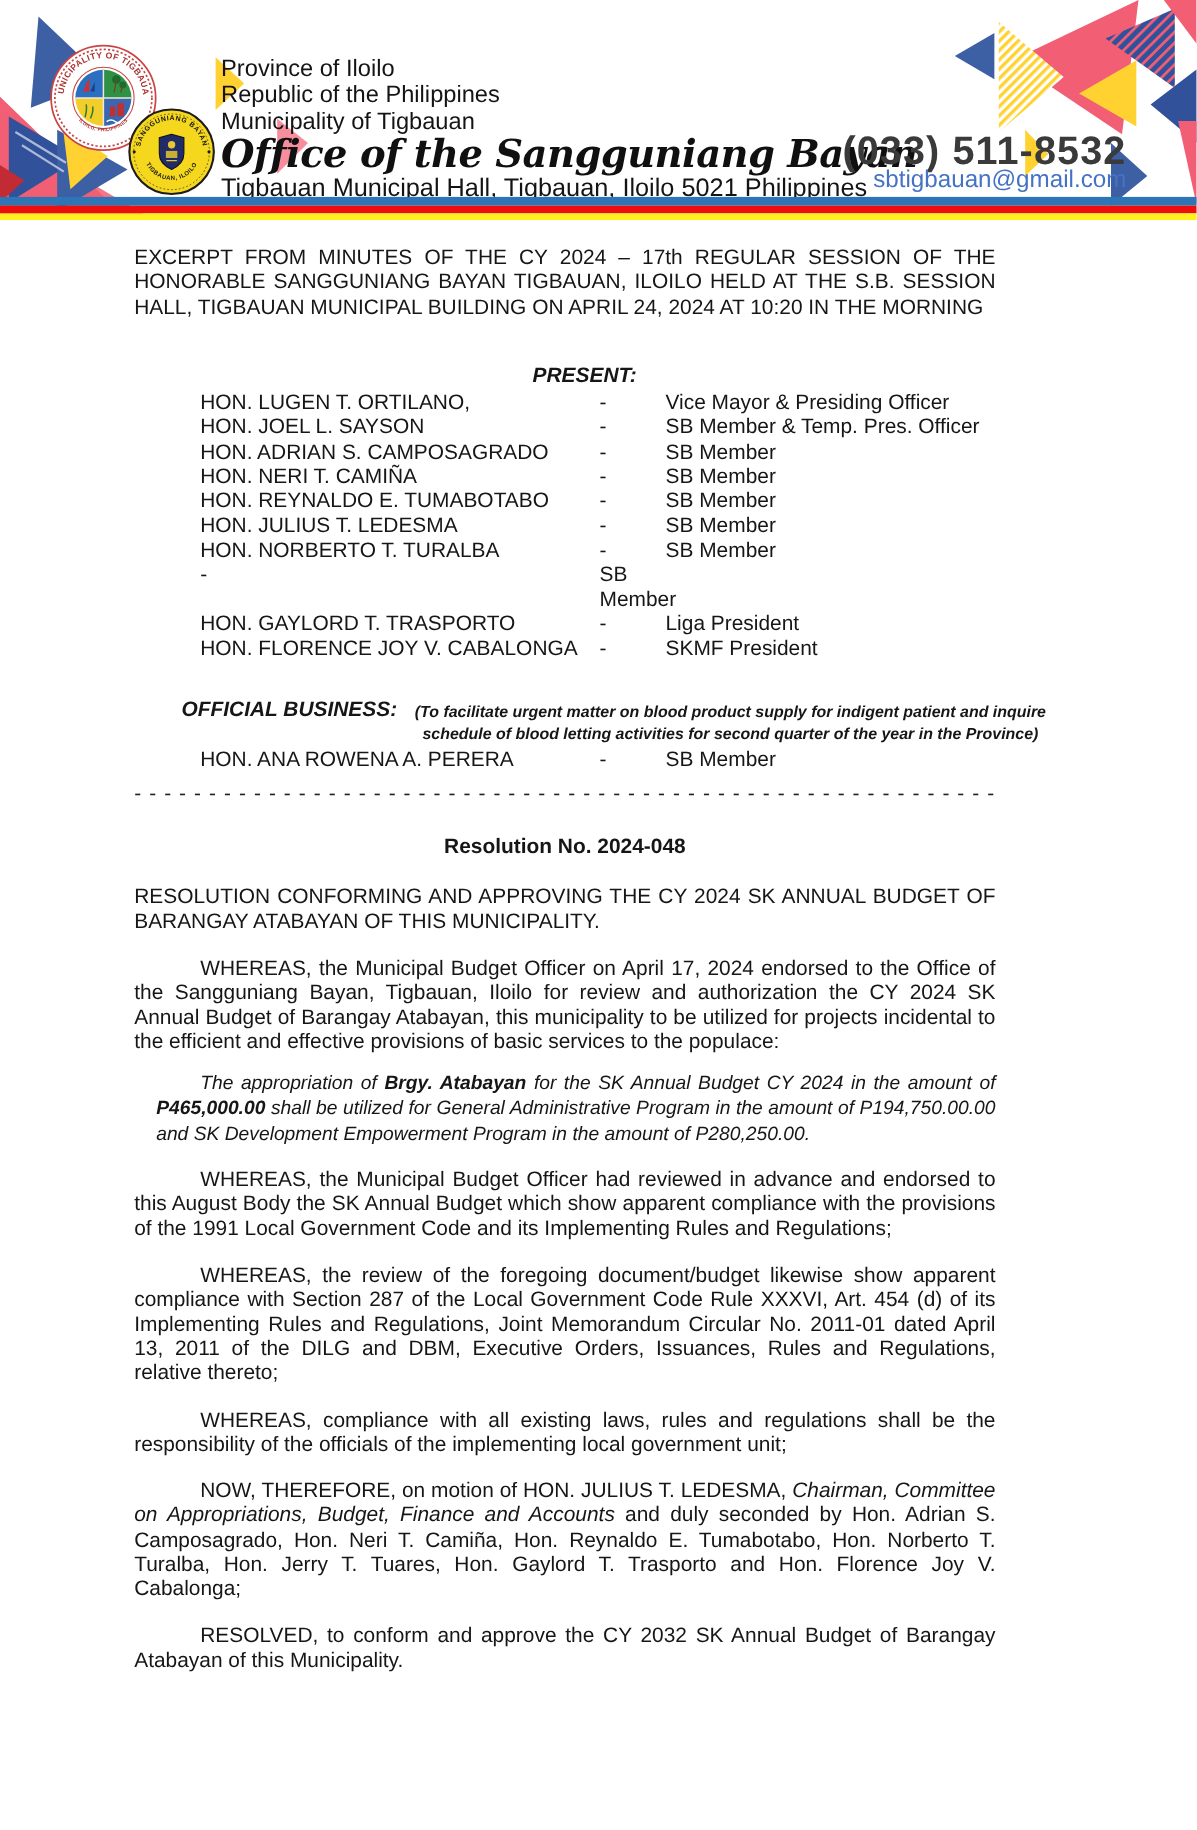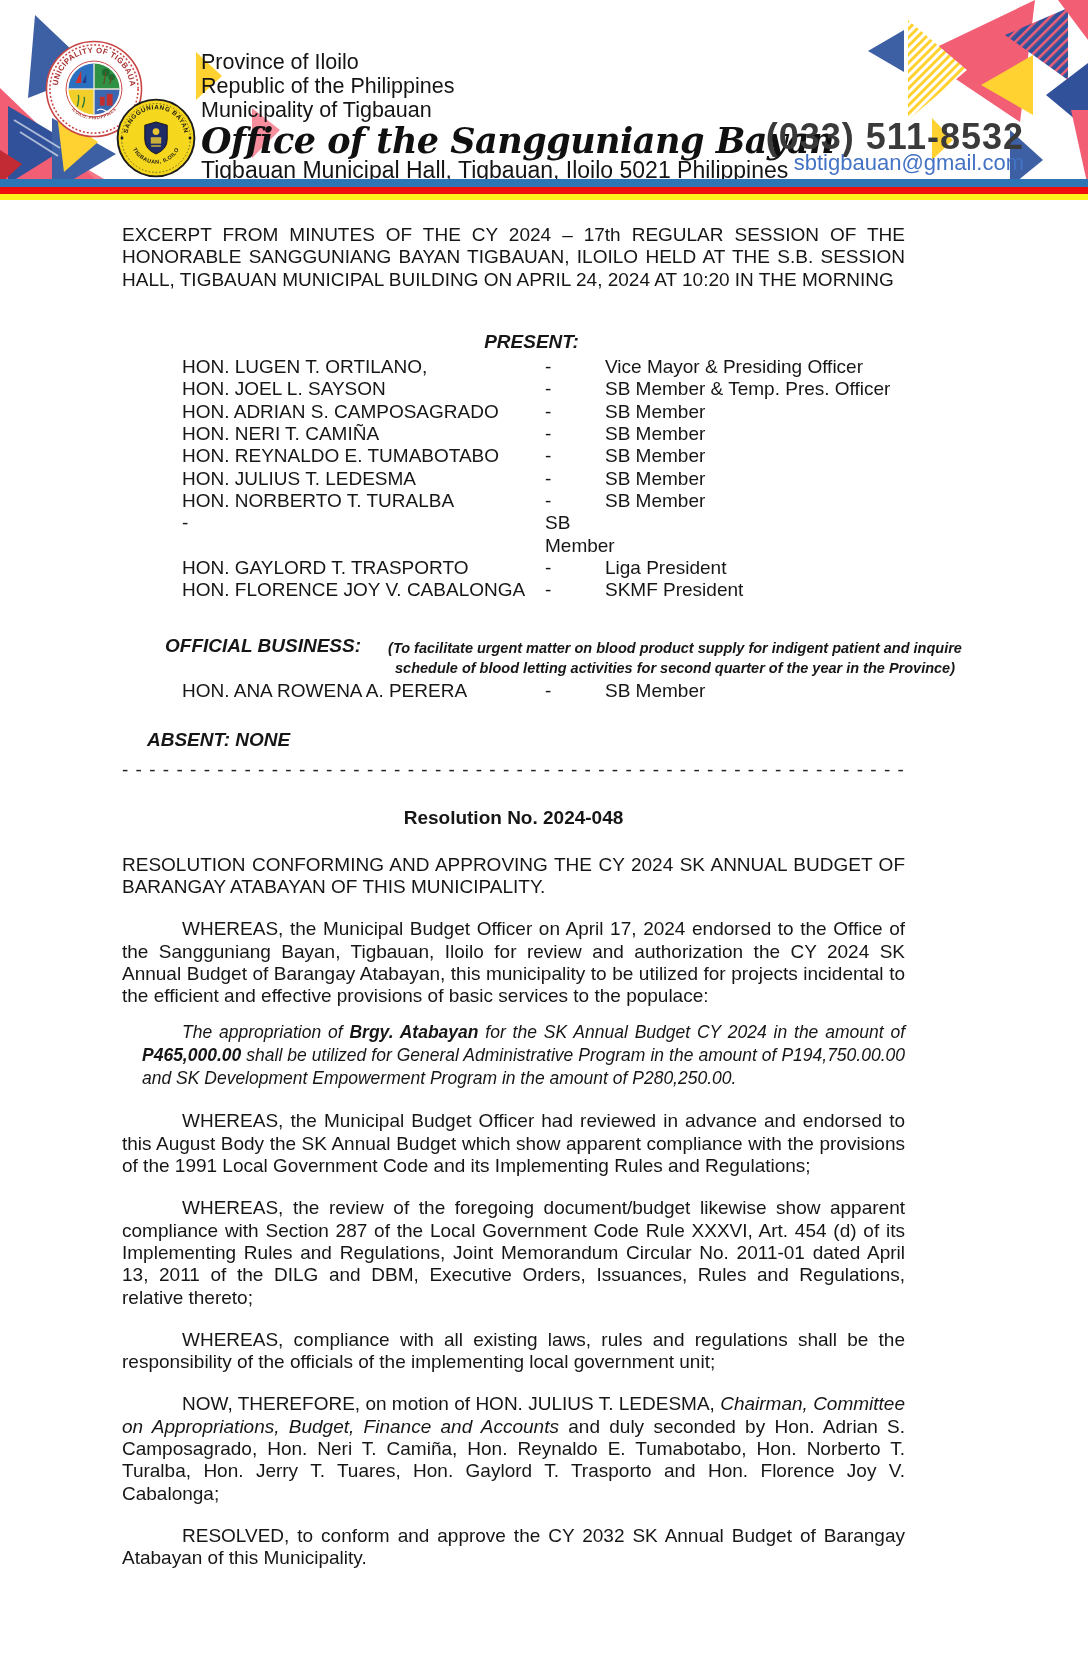--- a/index.html
+++ b/index.html
@@ -27,21 +27,21 @@
   .stripe.s-blue{height:8px;}
   .stripe.s-red{height:7px;}
   .stripe.s-yellow{height:6px;}
 
   
   main{padding:0 183px 0 122px;font-size:19px;line-height:22.3px;text-align:justify;color:#161616;}
   .title{margin:24px 0 0;}
   .present-label{margin:40px 0 0 36px;font-weight:bold;font-style:italic;text-align:center;}
   .present-list{margin:3px 0 0 60px;}
   .attendee-row{display:grid;grid-template-columns:363px 60px auto;text-align:left;}
-  .ob-block{margin:34px 0 0 43px;display:flex;gap:12px;align-items:flex-start;text-align:left;}
+  .ob-block{margin:34px 0 0 43px;display:flex;gap:1px;align-items:flex-start;text-align:left;}
   .ob-label{font-weight:bold;font-style:italic;white-space:nowrap;flex:none;}
   .ob-note{flex:none;width:604px;font-size:14.5px;line-height:20px;font-weight:bold;
            font-style:italic;text-align:center;margin-top:3px;}
   .ana-row{margin:2px 0 0 60px;}
   .absent{margin:26px 0 0 25px;font-weight:bold;font-style:italic;text-align:left;}
   .separator{margin:8px 0 0;white-space:nowrap;overflow:hidden;width:783px;
              letter-spacing:1px;text-align:left;color:#222;}
   .res-no{margin:26px 0 0;text-align:center;font-weight:bold;}
   .res-title{margin:24px 0 0;}
   .para{margin:20px 0 0;text-indent:60px;}
@@ -231,21 +231,20 @@
       <span class="ob-label">OFFICIAL BUSINESS:</span>
       <span class="ob-note">(To facilitate urgent matter on blood product supply for indigent patient and inquire schedule of blood letting activities for second quarter of the year in the Province)</span>
     </div>
 
     <div class="attendee-row ana-row">
       <span>HON. ANA ROWENA A. PERERA</span>
       <span>-</span>
       <span>SB Member</span>
     </div>
 
-    <p class="absent">ABSENT: NONE</p>
 
     <div class="separator">- - - - - - - - - - - - - - - - - - - - - - - - - - - - - - - - - - - - - - - - - - - - - - - - - - - - - - - - - - - - - - - - - - -</div>
 
     <p class="res-no">Resolution No. 2024-048</p>
 
     <p class="res-title">RESOLUTION CONFORMING AND APPROVING THE CY 2024 SK ANNUAL BUDGET OF BARANGAY ATABAYAN OF THIS MUNICIPALITY.</p>
 
     <div id="resolution-paragraphs">
         <p class="para"><span>WHEREAS, the Municipal Budget Officer on April 17, 2024 endorsed to the Office of the Sangguniang Bayan, Tigbauan, Iloilo for review and authorization the CY 2024 SK Annual Budget of Barangay Atabayan, this municipality to be utilized for projects incidental to the efficient and effective provisions of basic services to the populace:</span></p>
         <p class="para quote"><span class="seg-i">The appropriation of </span><span class="seg-bi">Brgy. Atabayan</span><span class="seg-i"> for the SK Annual Budget CY 2024 in the amount of </span><span class="seg-bi">P465,000.00</span><span class="seg-i"> shall be utilized for General Administrative Program in the amount of  P194,750.00.00 and SK Development Empowerment Program in the amount of P280,250.00.</span></p>

